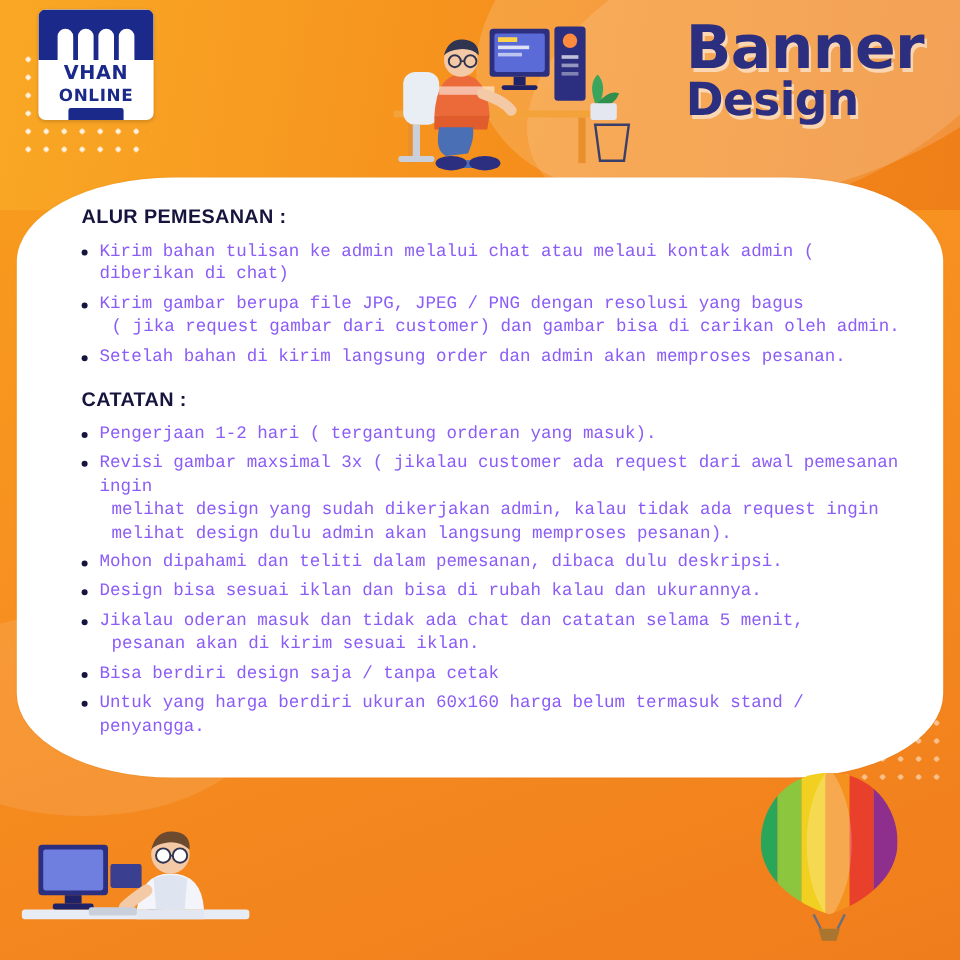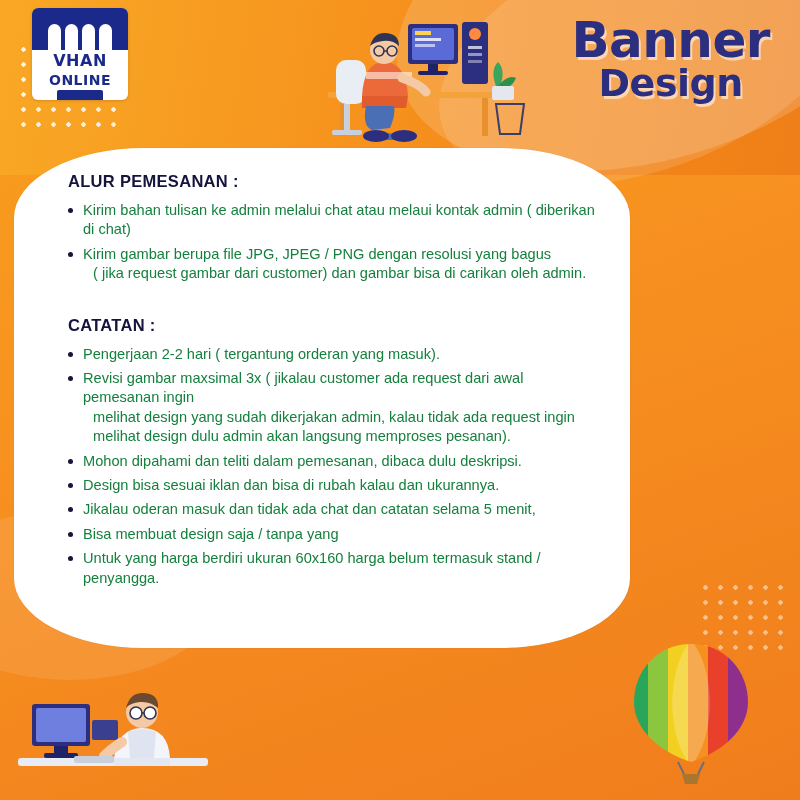--- a/index.html
+++ b/index.html
@@ -76,21 +76,21 @@
     background-image: radial-gradient(#ffffff 2px, transparent 2.4px);
     background-size: 15px 15px;
     opacity: 0.5;
   }
 
   
   .card {
     position: absolute;
     left: 14px;
     top: 148px;
-    width: 616px;
+    width: 772px;
     height: 500px;
     background: #ffffff;
     border-radius: 130px 130px 130px 130px / 70px 70px 70px 70px;
     box-shadow: 0 0 0 1px rgba(0,0,0,0.02);
   }
 
   .content {
     position: absolute;
     left: 54px;
     top: 24px;
@@ -98,35 +98,36 @@
   }
 
   .section-head {
     font-weight: bold;
     font-size: 16.5px;
     color: #14143c;
     letter-spacing: 0.3px;
     margin: 0 0 10px 0;
   }
   .section-head.second {
-    margin-top: 32px;
+    margin-top: 16px;
   }
 
   ul.bullets {
     list-style: none;
     margin: 0;
     padding: 0;
   }
   ul.bullets li {
     position: relative;
     padding-left: 15px;
     margin-bottom: 5px;
     font-size: 14.6px;
     line-height: 1.33;
-    color: #15803d;
+    color: #8b5cf6;
+    font-family: Liberation Mono, monospace;
   }
   ul.bullets li::before {
     content: "";
     position: absolute;
     left: 0;
     top: 7px;
     width: 5px;
     height: 5px;
     border-radius: 50%;
     background: #15153d;
@@ -134,21 +135,21 @@
   ul.bullets li .cont {
     display: block;
     padding-left: 10px;
   }
 
   
   .title-block {
     position: absolute;
     right: 30px;
     top: 16px;
-    text-align: center;
+    text-align: left;
     z-index: 6;
   }
   .title-line {
     font-family: "DejaVu Sans", sans-serif;
     font-weight: bold;
     font-size: 50px;
     line-height: 0.98;
     color: #2c2f7f;
     letter-spacing: -0.5px;
     text-shadow: 2px 3px 0 rgba(255,255,255,0.55);
@@ -330,42 +331,46 @@
 
       <div class="section-head">ALUR PEMESANAN :</div>
       <ul class="bullets">
         <li>
           <span>Kirim bahan tulisan ke admin melalui chat atau melaui kontak admin ( diberikan di chat)</span>
         </li>
         <li>
           <span>Kirim gambar berupa file JPG, JPEG / PNG dengan resolusi yang bagus</span>
           <span class="cont">( jika request gambar dari customer) dan gambar bisa di carikan oleh admin.</span>
         </li>
+        <li>
+          <span>Setelah bahan di kirim langsung order dan admin akan memproses pesanan.</span>
+        </li>
       </ul>
 
       <div class="section-head second">CATATAN :</div>
       <ul class="bullets">
         <li>
-          <span>Pengerjaan 2-2 hari ( tergantung orderan yang masuk).</span>
+          <span>Pengerjaan 1-2 hari ( tergantung orderan yang masuk).</span>
         </li>
         <li>
           <span>Revisi gambar maxsimal 3x ( jikalau customer ada request dari awal pemesanan ingin</span>
           <span class="cont">melihat design yang sudah dikerjakan admin, kalau tidak ada request ingin melihat design dulu admin akan langsung memproses pesanan).</span>
         </li>
         <li>
           <span>Mohon dipahami dan teliti dalam pemesanan, dibaca dulu deskripsi.</span>
         </li>
         <li>
           <span>Design bisa sesuai iklan dan bisa di rubah kalau dan ukurannya.</span>
         </li>
         <li>
           <span>Jikalau oderan masuk dan tidak ada chat dan catatan selama 5 menit,</span>
-        </li>
-        <li>
-          <span>Bisa membuat design saja / tanpa yang</span>
+          <span class="cont">pesanan akan di kirim sesuai iklan.</span>
+        </li>
+        <li>
+          <span>Bisa berdiri design saja / tanpa cetak</span>
         </li>
         <li>
           <span>Untuk yang harga berdiri ukuran 60x160 harga belum termasuk stand / penyangga.</span>
         </li>
       </ul>
 
     </div>
   </div>
 
   <div class="illus-bottom">

